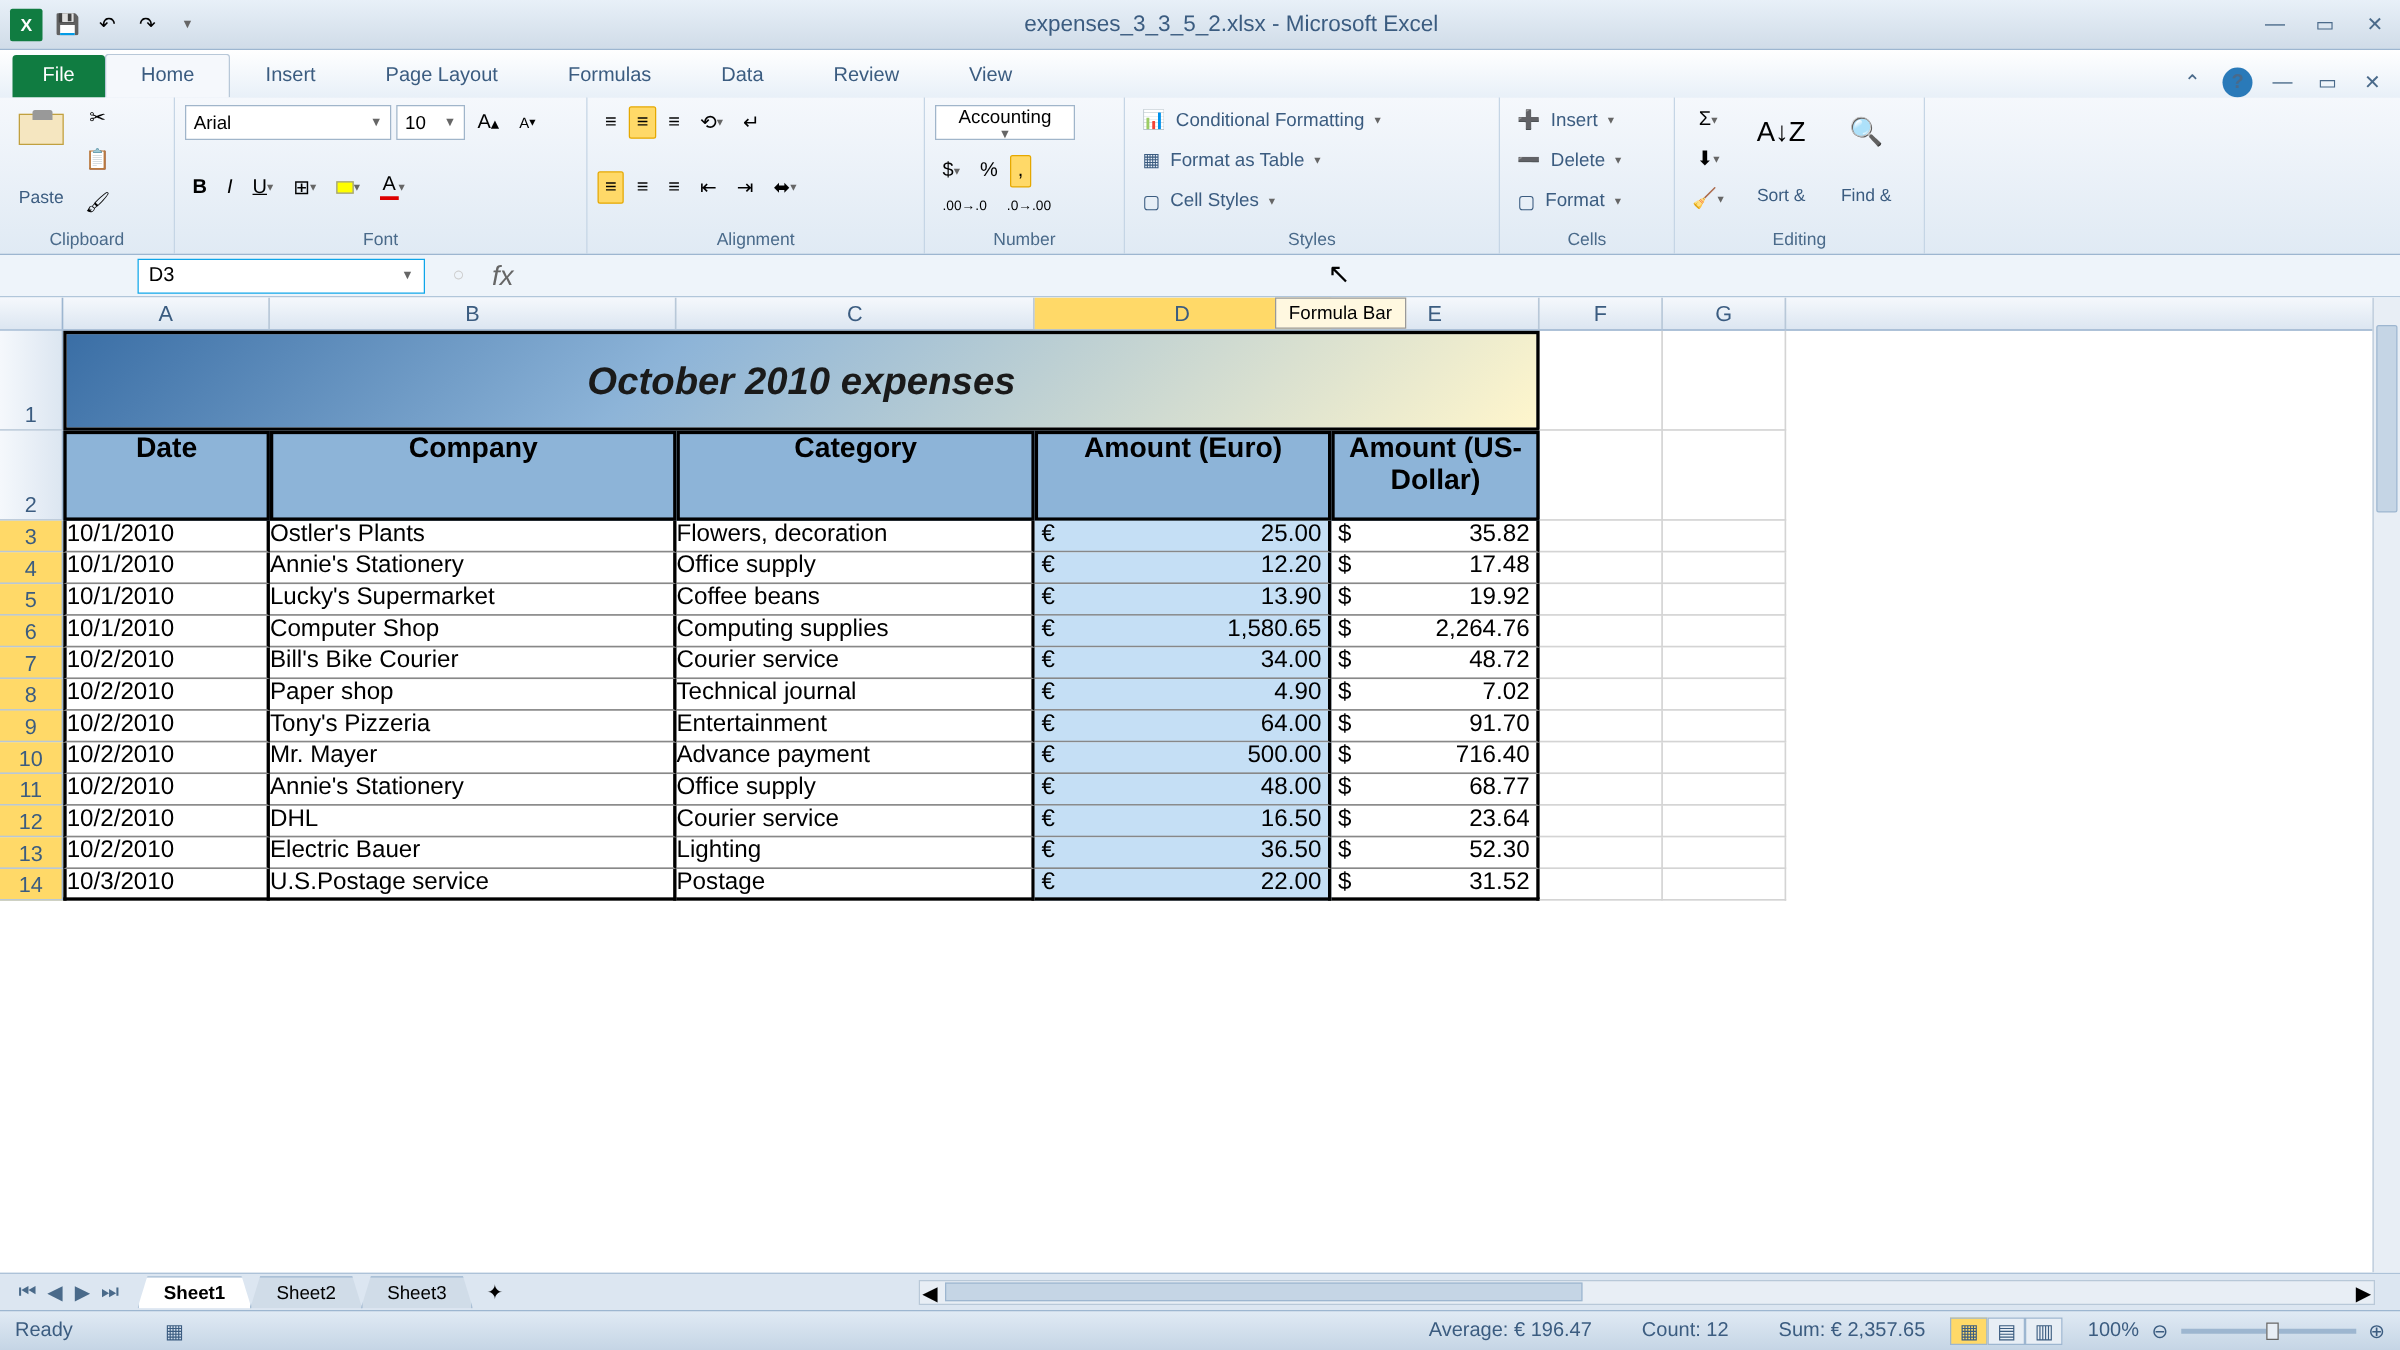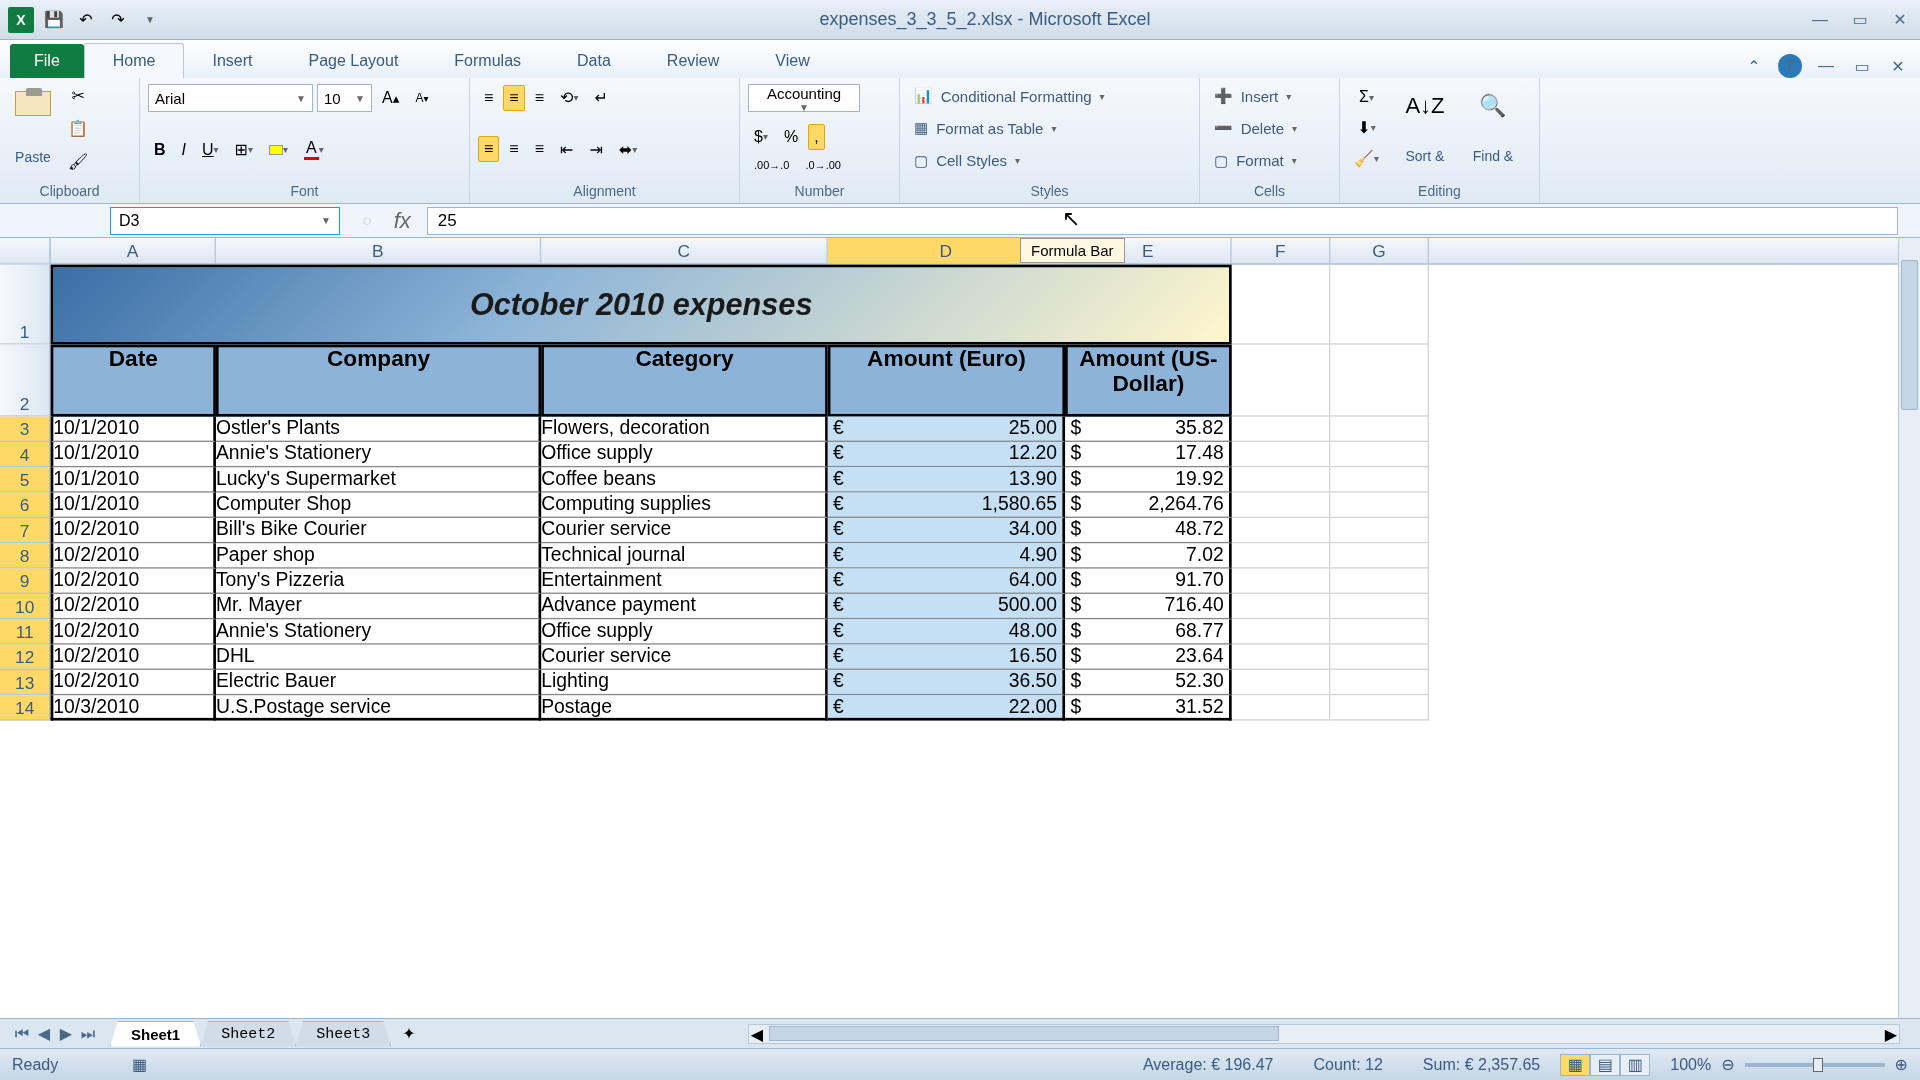--- a/index.html
+++ b/index.html
@@ -93,21 +93,21 @@
 
 .vscroll { position: absolute; right: 0; top: 0; width: 22px; height: 100%; background: #e8eef5; border-left: 1px solid #b8c8d8; }
 .vscroll .thumb { position: absolute; top: 22px; left: 2px; width: 17px; height: 150px; background: #c5d5e5; border: 1px solid #9db6d0; border-radius: 2px; cursor: pointer; }
 
 
 .sheet-tabs { height: 30px; background: #dce6f1; display: flex; align-items: center; border-top: 1px solid #9db6d0; }
 .sheet-nav { display: flex; gap: 2px; padding: 0 12px; }
 .sheet-nav span { width: 20px; height: 18px; display: flex; align-items: center; justify-content: center; cursor: pointer; color: #4a6a8a; }
 .sheet-tab { padding: 4px 20px; background: #fff; border: 1px solid #9db6d0; border-bottom: none; font-size: 15px; cursor: pointer; margin-right: -1px; clip-path: polygon(8px 0, calc(100% - 8px) 0, 100% 100%, 0 100%); }
 .sheet-tab.active { font-weight: bold; background: #fff; }
-.sheet-tab.inactive { background: #d0dce8; font-family: Liberation Mono, monospace; }
+.sheet-tab.inactive { background: #d0dce8; }
 .hscroll-area { flex: 1; height: 20px; margin: 0 20px; background: #e8eef5; border: 1px solid #b8c8d8; position: relative; }
 .hscroll-area .thumb { position: absolute; left: 20px; top: 1px; width: 510px; height: 15px; background: #c5d5e5; border: 1px solid #9db6d0; cursor: pointer; }
 
 
 .statusbar { height: 32px; background: linear-gradient(#e0eaf4, #c5d5e5); border-top: 1px solid #9db6d0; display: flex; align-items: center; padding: 0 12px; font-size: 16px; color: #3b5c80; }
 .statusbar .status-left { width: 120px; }
 .statusbar .aggregates { margin-left: auto; display: flex; gap: 40px; }
 .statusbar .view-btns { display: flex; margin: 0 20px; }
 .statusbar .view-btns span { width: 30px; height: 22px; border: 1px solid #9db6d0; background: #e8eef5; cursor: pointer; display: flex; align-items: center; justify-content: center; }
 .statusbar .view-btns span.active { background: #ffd968; }
@@ -283,23 +283,20 @@
 
 </div>
 
 <div class="formula-row">
   <div class="name-box">
       <span>D3</span>
       <span class="chev">▼</span>
     </div>
   <span style="color:#ccc;margin:0 6px;">○</span>
   <span class="fx-label">fx</span>
-  <div class="formula-input">
-      <span>25</span>
-    </div>
   <div style="width:22px;"></div>
 </div>
 <div class="formula-bar-tooltip">Formula Bar</div>
 <div class="cursor-arrow">↖</div>
 
 <div class="grid-wrapper">
  <div class="scale-wrap">
   <div class="col-headers">
     <div class="corner"></div>
     <div class="col-h cA">A</div>

